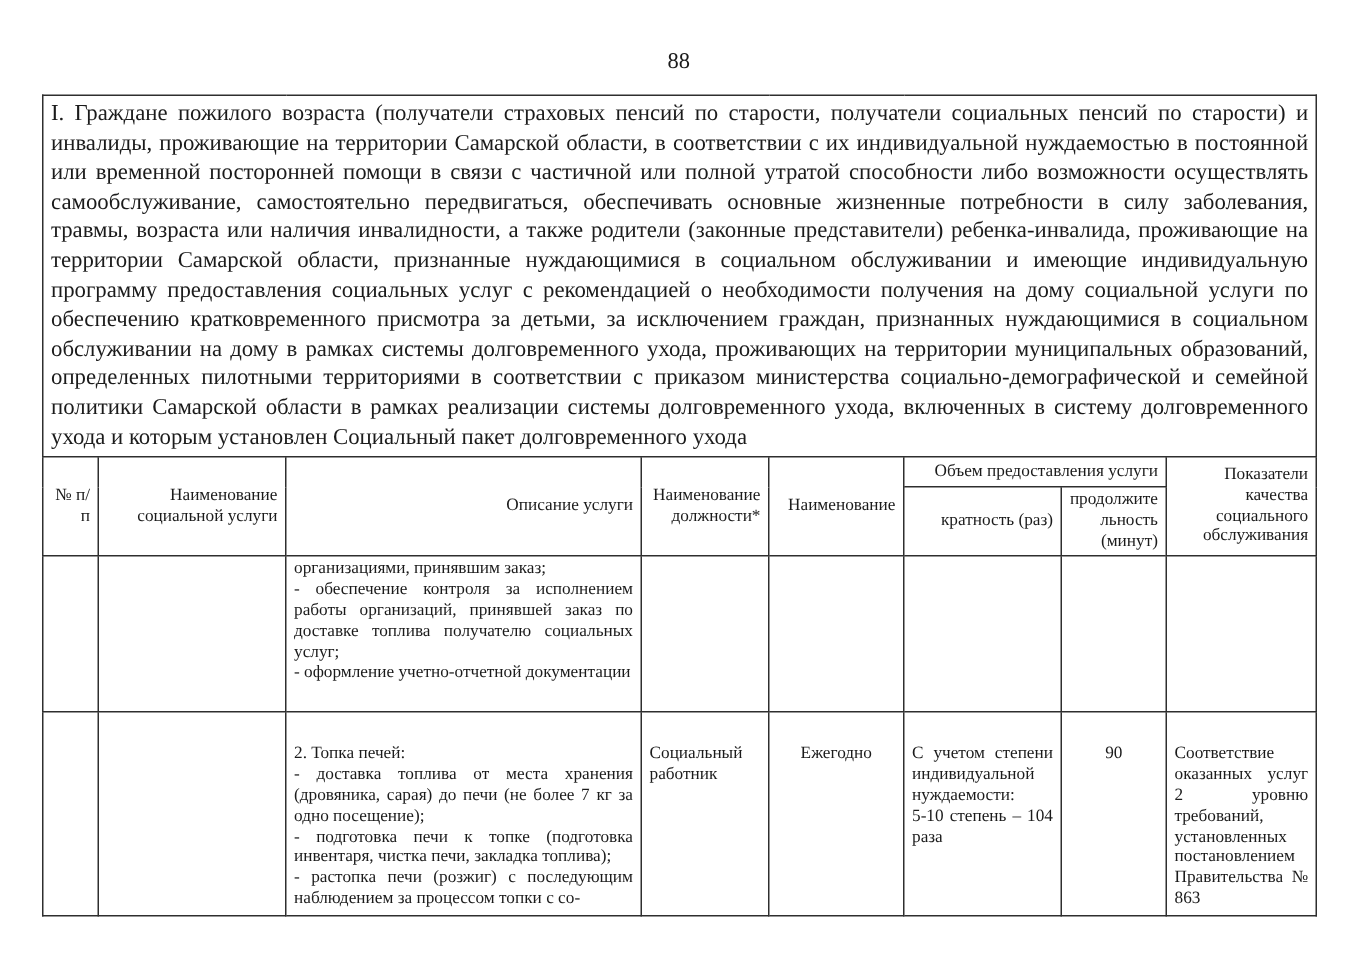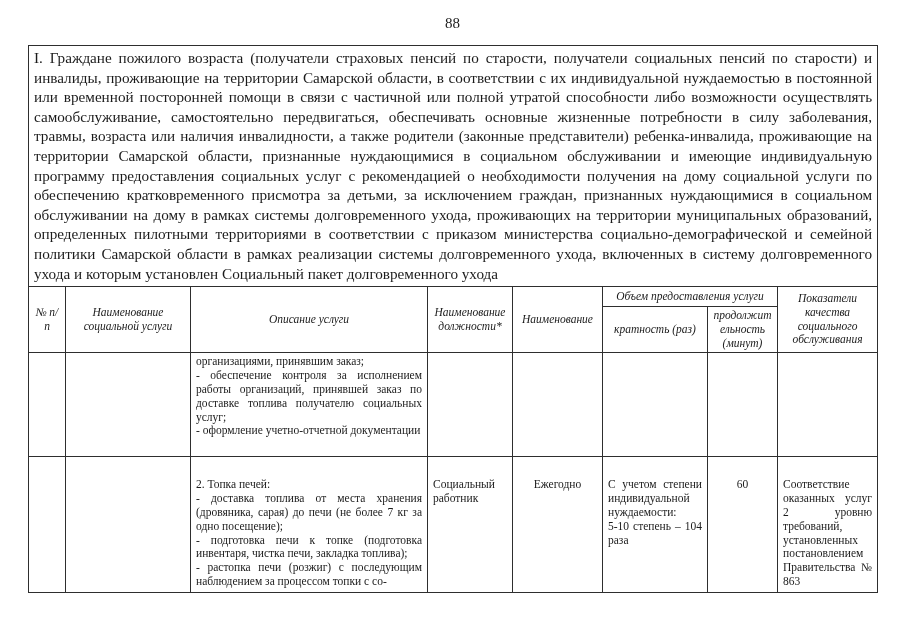--- a/index.html
+++ b/index.html
@@ -6,21 +6,21 @@
   html, body { margin: 0; padding: 0; }
   body {
     width: 905px; height: 640px;
     background: #ffffff;
     color: #1b1b1b;
     font-family: "Liberation Serif", serif;
     overflow: hidden;
   }
   .page { width: 905px; height: 640px; position: relative; }
   .page-number {
-    padding-top: 14px;
+    padding-top: 32px;
     text-align: center;
     font-size: 15px;
     line-height: 1.2;
   }
   .doc-table {
     border-collapse: collapse;
     table-layout: fixed;
     width: 849px;
     margin: 13px 0 0 28px;
     font-size: 11.5px;
@@ -37,24 +37,23 @@
   }
   .intro-cell { padding: 3px 6px 4px 6px; }
   .intro-text {
     font-size: 15.2px;
     line-height: 1.29;
     text-align: justify;
     height: 236px;
     overflow: hidden;
   }
   .hdr {
-    text-align: center;
+    text-align: right;
     vertical-align: middle !important;
     padding: 2px 3px;
-    font-style: italic;
   }
   .hdr-row1 { height: 20px; }
   .hdr-row2 { height: 40px; }
   .row1 { height: 104px; font-family: Liberation Serif, serif; }
   .row2 { height: 136px; }
   .row-gap td { padding-top: 21px; margin-left: 44px; }
   .pre { white-space: pre-line; }
   .just { text-align: justify; }
   .center { text-align: center; }
 </style>
@@ -116,20 +115,20 @@
         <td></td>
         <td></td>
         <td class="pre just">2. Топка печей:
 - доставка топлива от места хранения (дровяника, сарая) до печи (не более 7 кг за одно посещение);
 - подготовка печи к топке (подготовка инвентаря, чистка печи, закладка топлива);
 - растопка печи (розжиг) с последующим наблюдением за процессом топки с со-</td>
         <td class="pre">Социальный работник</td>
         <td class="center">Ежегодно</td>
         <td class="pre just">С учетом степени индивидуальной нуждаемости:
 5-10 степень – 104 раза</td>
-        <td class="center">60</td>
+        <td class="center">90</td>
         <td class="just">Соответствие оказанных услуг 2 уровню требований, установленных постановлением Правительства № 863</td>
       </tr>
 
     </tbody>
   </table>
 
 </div>
 
 </body></html>

